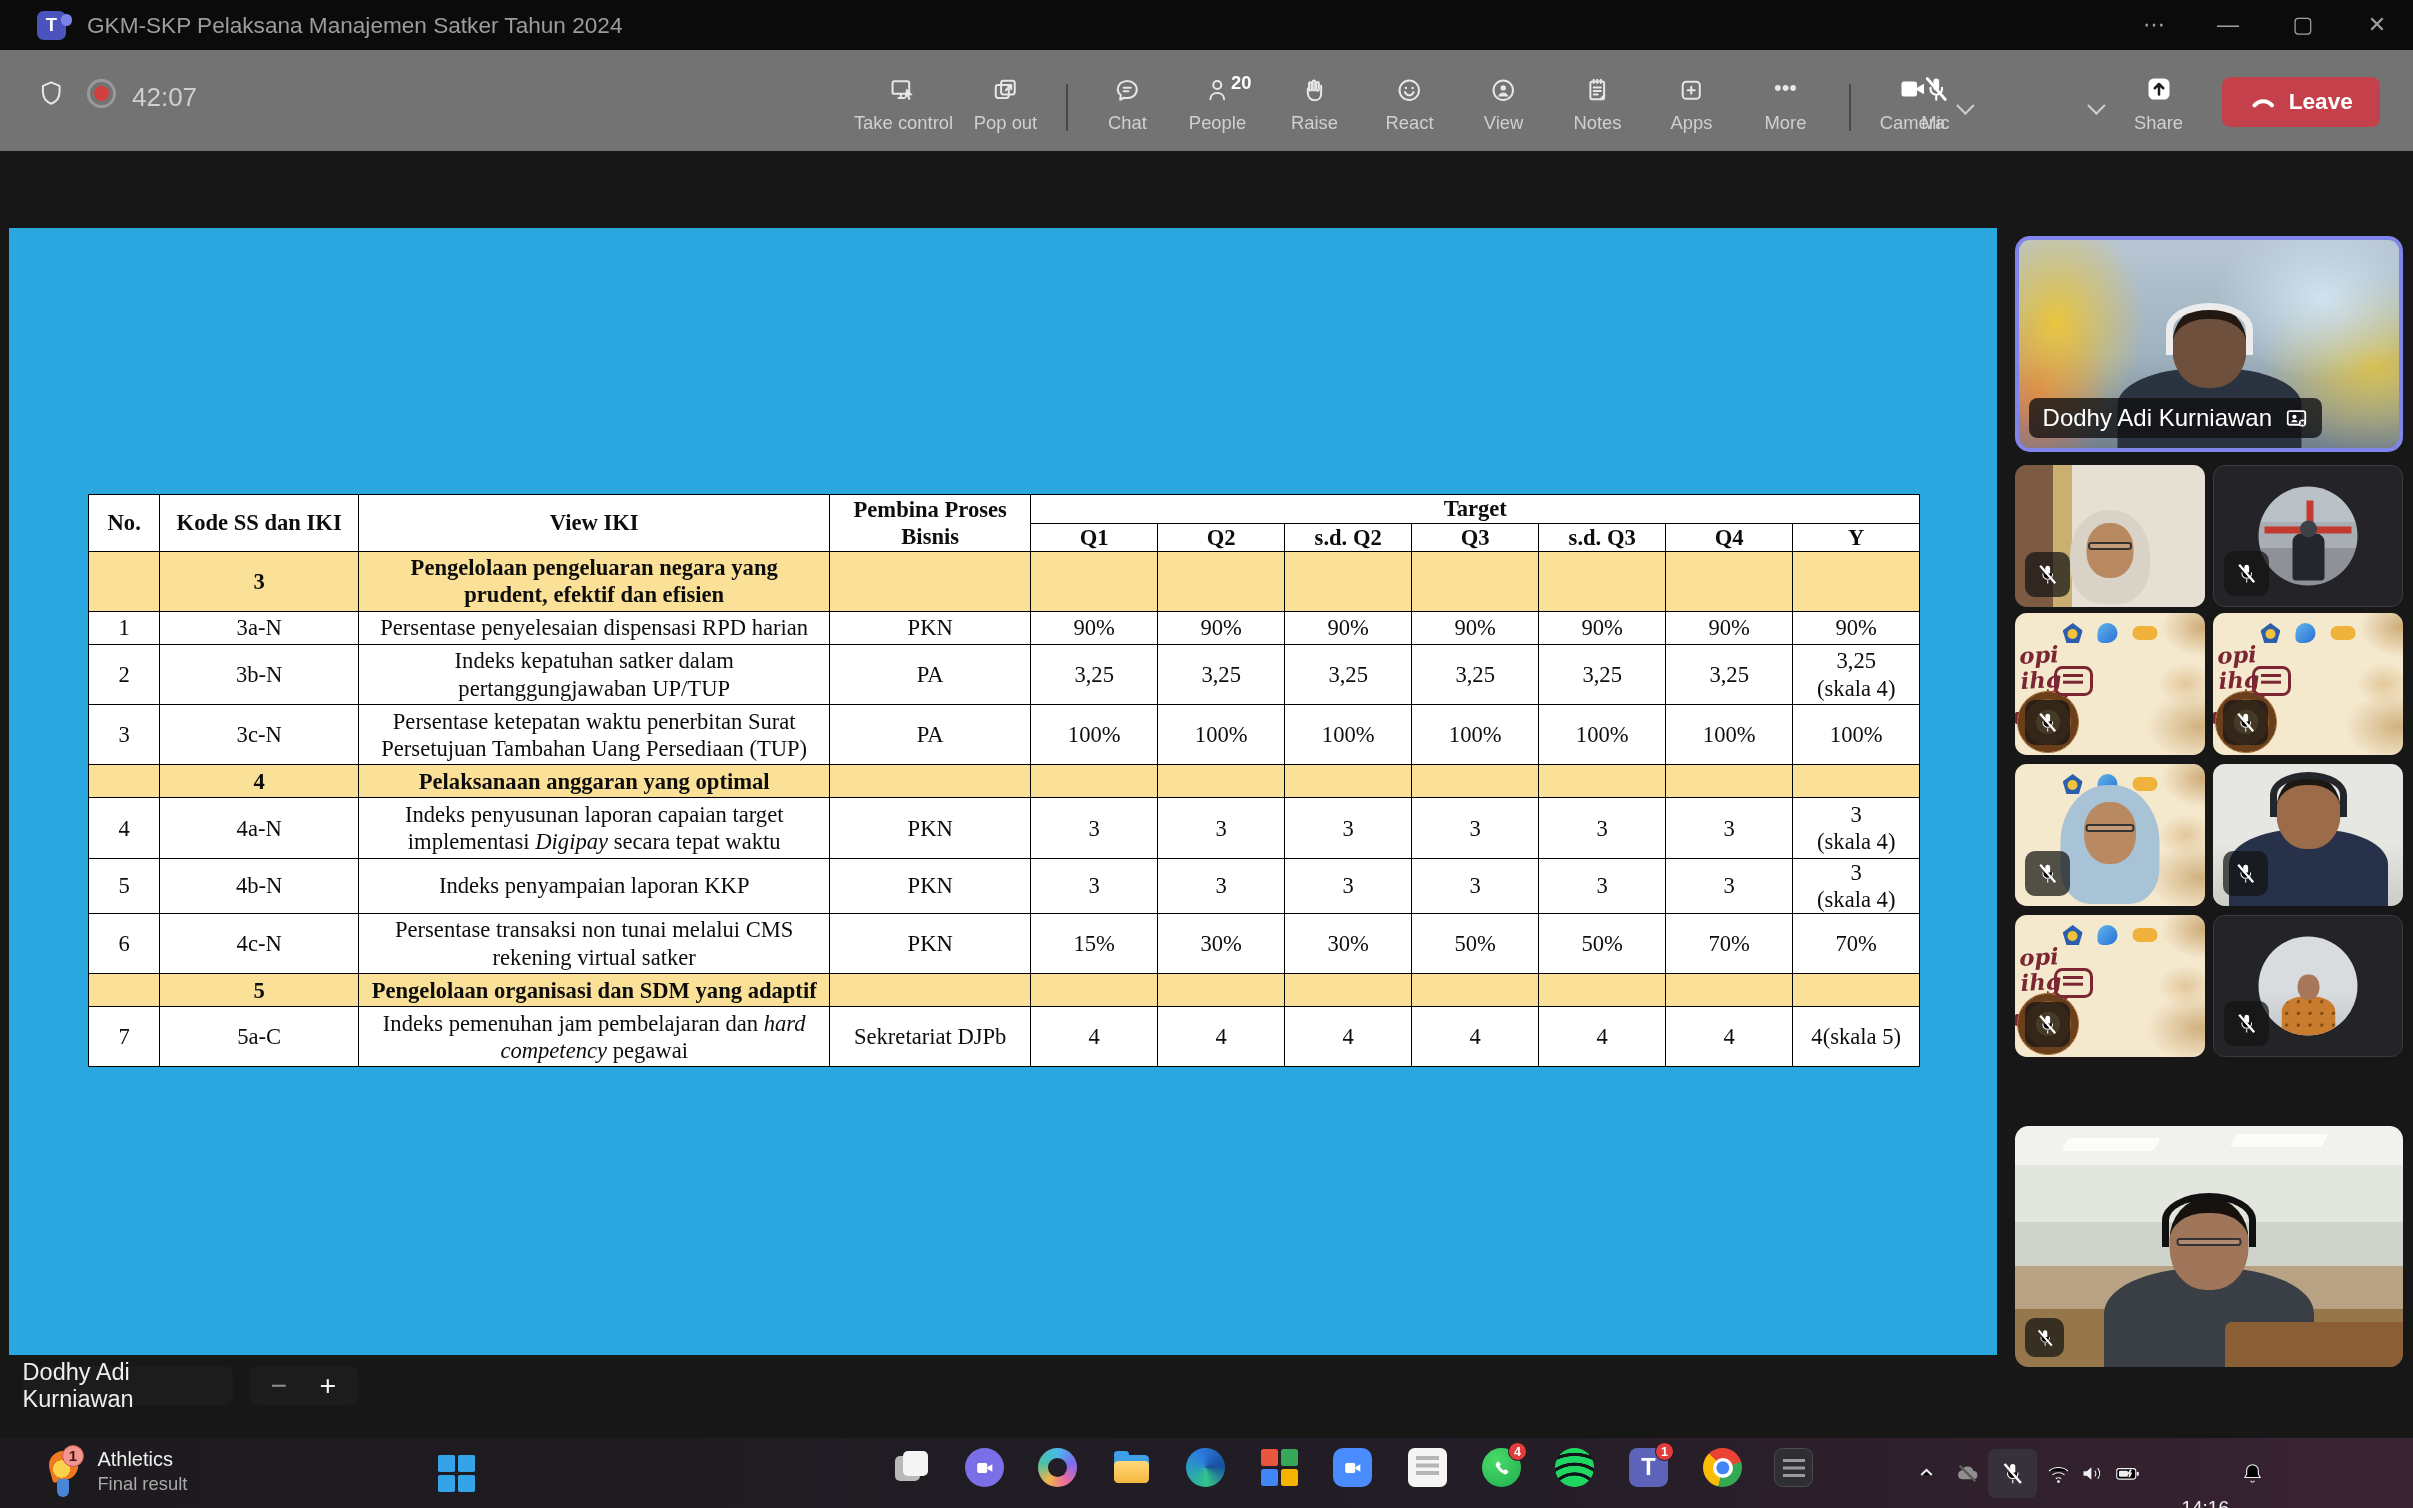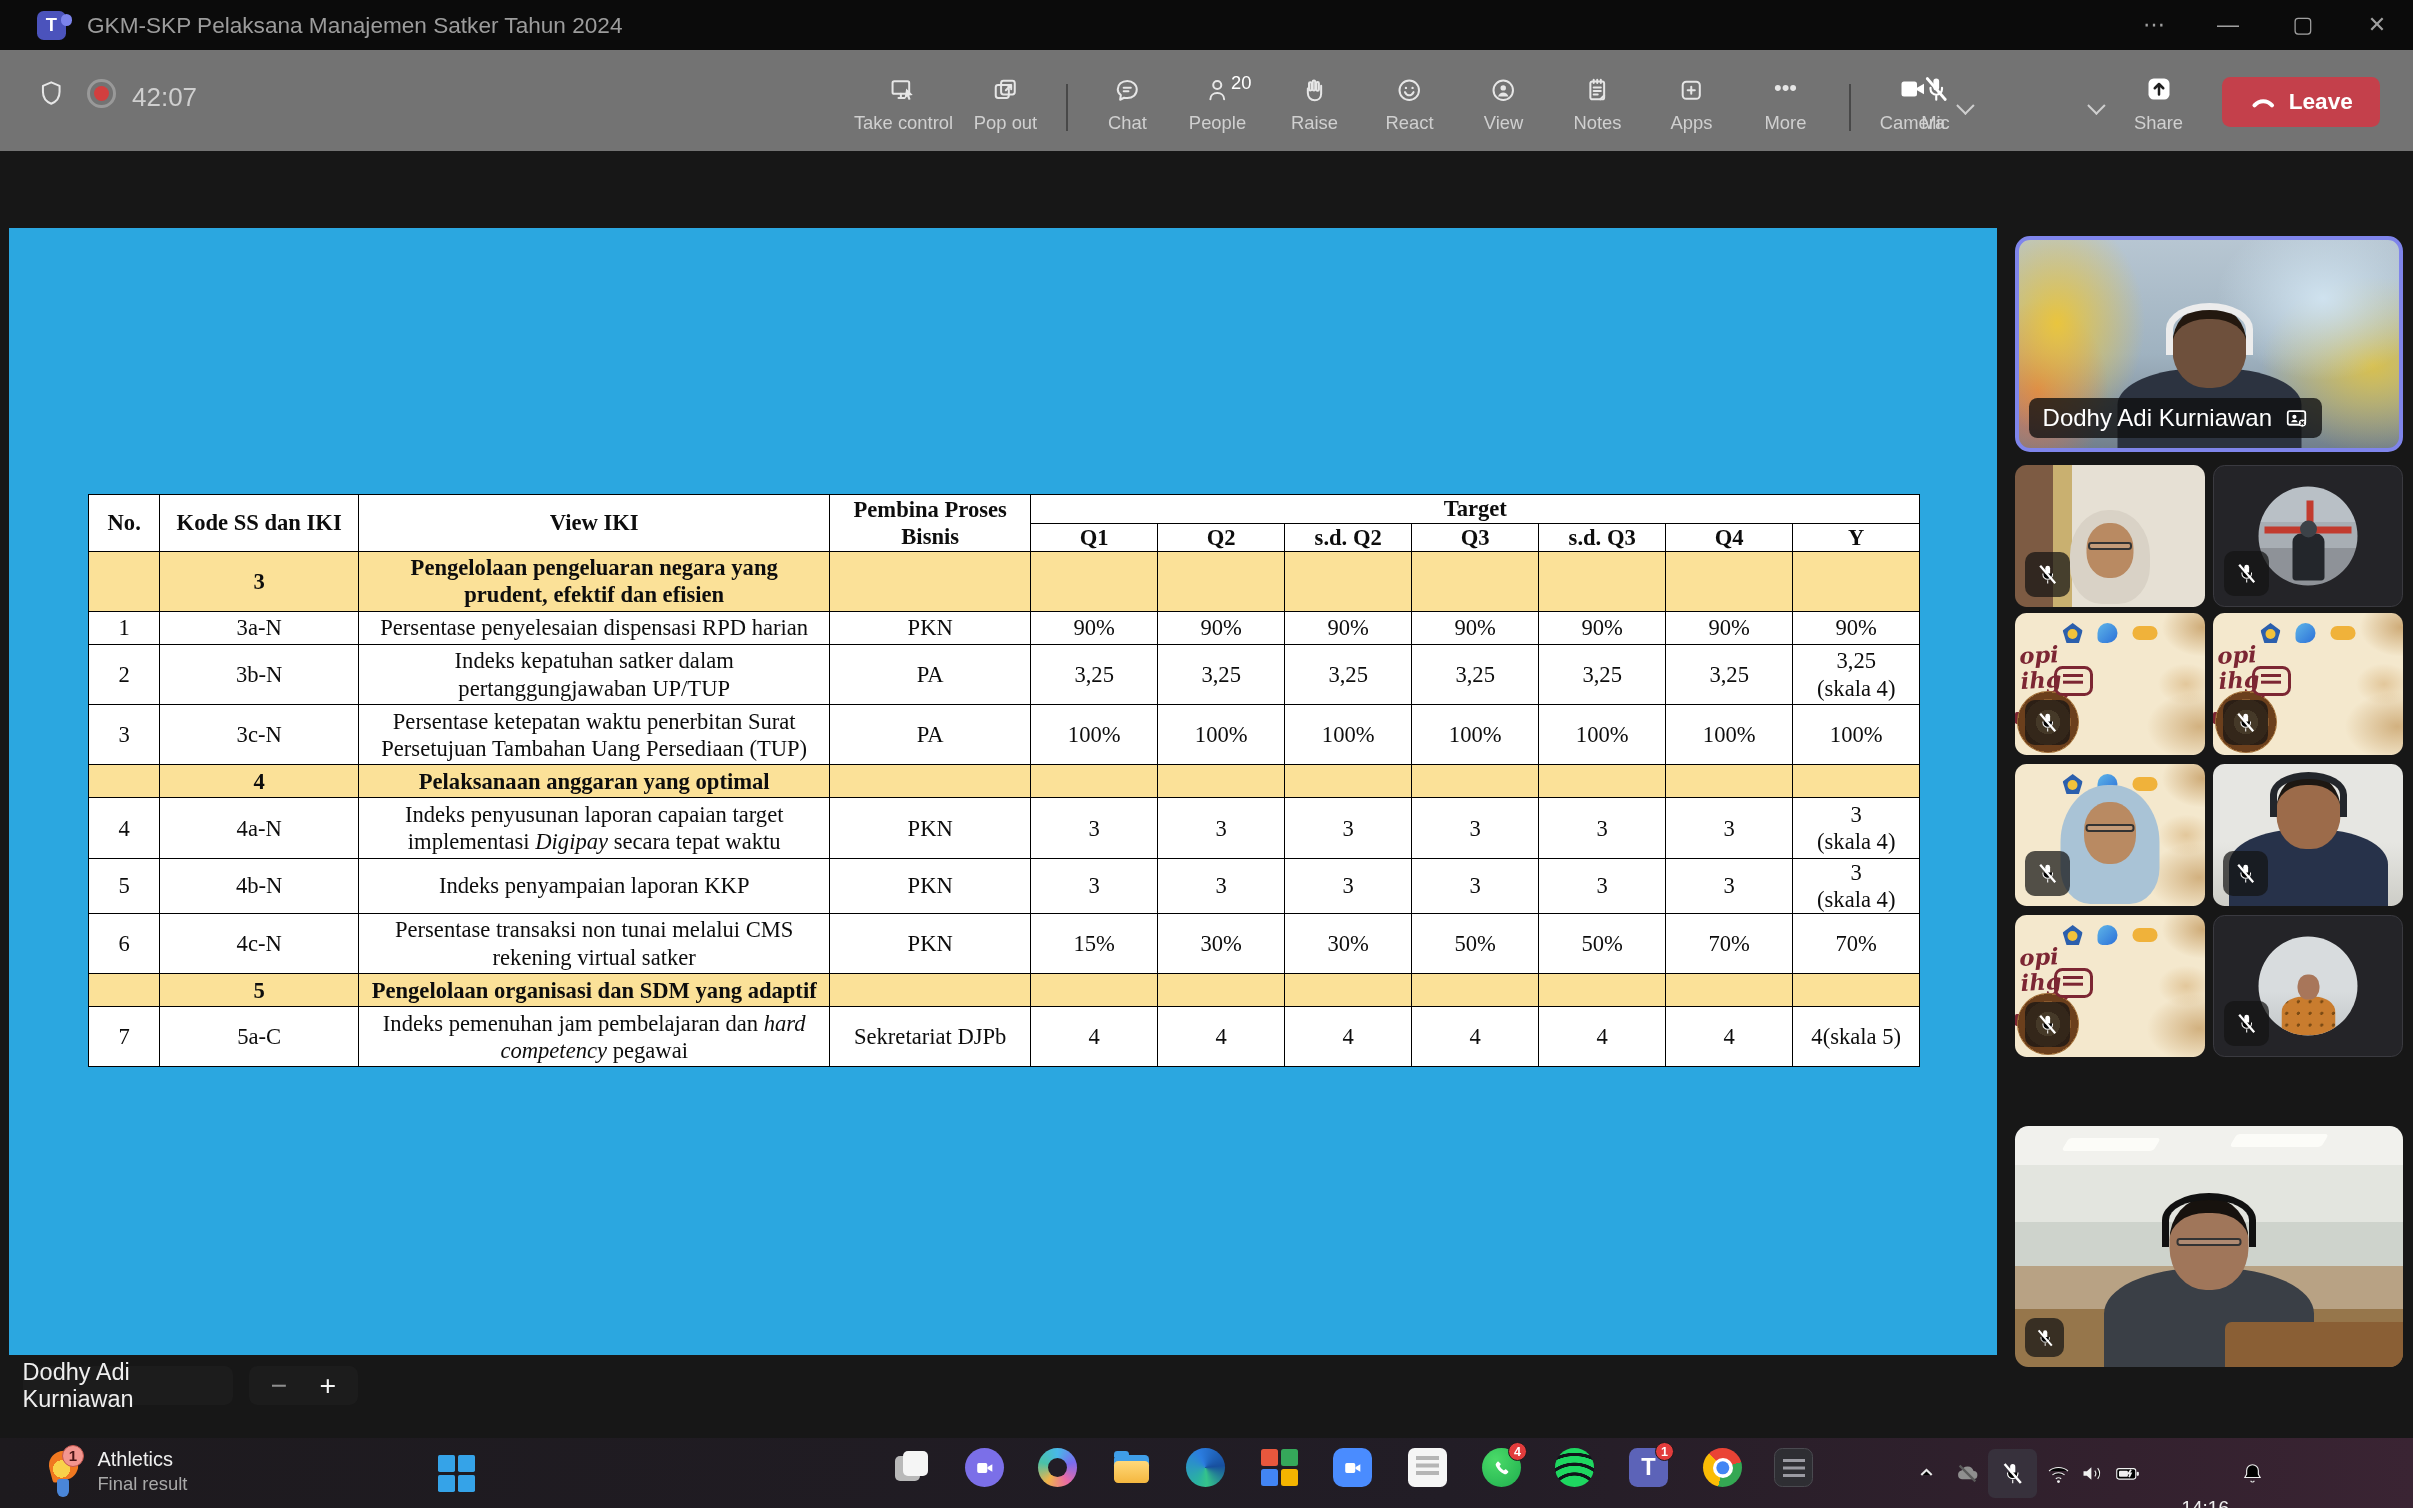--- a/index.html
+++ b/index.html
@@ -20,21 +20,21 @@
   .toolbar { position:absolute; left:0; top:50px; width:2413px; height:101px; background:#737373; }
   .rec-shield { position:absolute; left:37px; top:27px; width:28.5px; height:32px; }
   .rec-dot { position:absolute; left:87px; top:29px; width:28.5px; height:28.5px; border-radius:50%; border:3.4px solid #999; display:flex; align-items:center; justify-content:center; }
   .rec-dot i { width:15px; height:15px; border-radius:50%; background:var(--record-red,#d23f3f); }
   .rec-timer { position:absolute; left:132px; top:32px; font-size:26px; color:#cfcfcf; }
   .tbtn { position:absolute; top:22px; width:101px; text-align:center; color:#d8d8d8; cursor:default; }
   .tbtn .ig { height:32px; display:flex; align-items:flex-end; justify-content:center; }
   .tbtn .lbl { margin-top:7.5px; font-size:18.4px; color:#d0d0d0; white-space:nowrap; }
   .tdiv { position:absolute; top:34px; width:1.7px; height:47px; background:#484848; }
   svg.ic { stroke:#e6e6e6; fill:none; stroke-width:1.7; stroke-linecap:round; stroke-linejoin:round; }
-  .pbadge { position:absolute; top:0px; left:64px; font-size:18.4px; font-weight:normal; color:#fff; }
+  .pbadge { position:absolute; top:0px; left:64px; font-size:18.4px; font-weight:bold; color:#fff; }
   .chev-dn { position:absolute; top:49px; width:13.4px; height:13.4px; border-left:2.5px solid #cfcfcf; border-bottom:2.5px solid #cfcfcf; transform:rotate(-45deg); }
   .leave-btn { position:absolute; left:2222px; top:27px; width:158px; height:50px; border-radius:8.4px;
     background:var(--leave-button,#c4404b); display:flex; align-items:center; justify-content:center; gap:11px;
     color:#fff; font-size:22.6px; font-weight:bold; }
 
   
   .stage { position:absolute; left:0; top:151px; width:2413px; height:1287px; background:#171717; }
   .slide { position:absolute; left:9.2px; top:77px; width:1988px; height:1127px; background:var(--slide-bg,#2ba7e0); }
   .slide-title { position:absolute; left:0; top:74px; width:100%; text-align:center; white-space:pre;
     font-family:"DejaVu Sans", sans-serif; font-weight:800; font-size:56px; letter-spacing:2.5px; color:var(--slide-title,#272f8e); }

